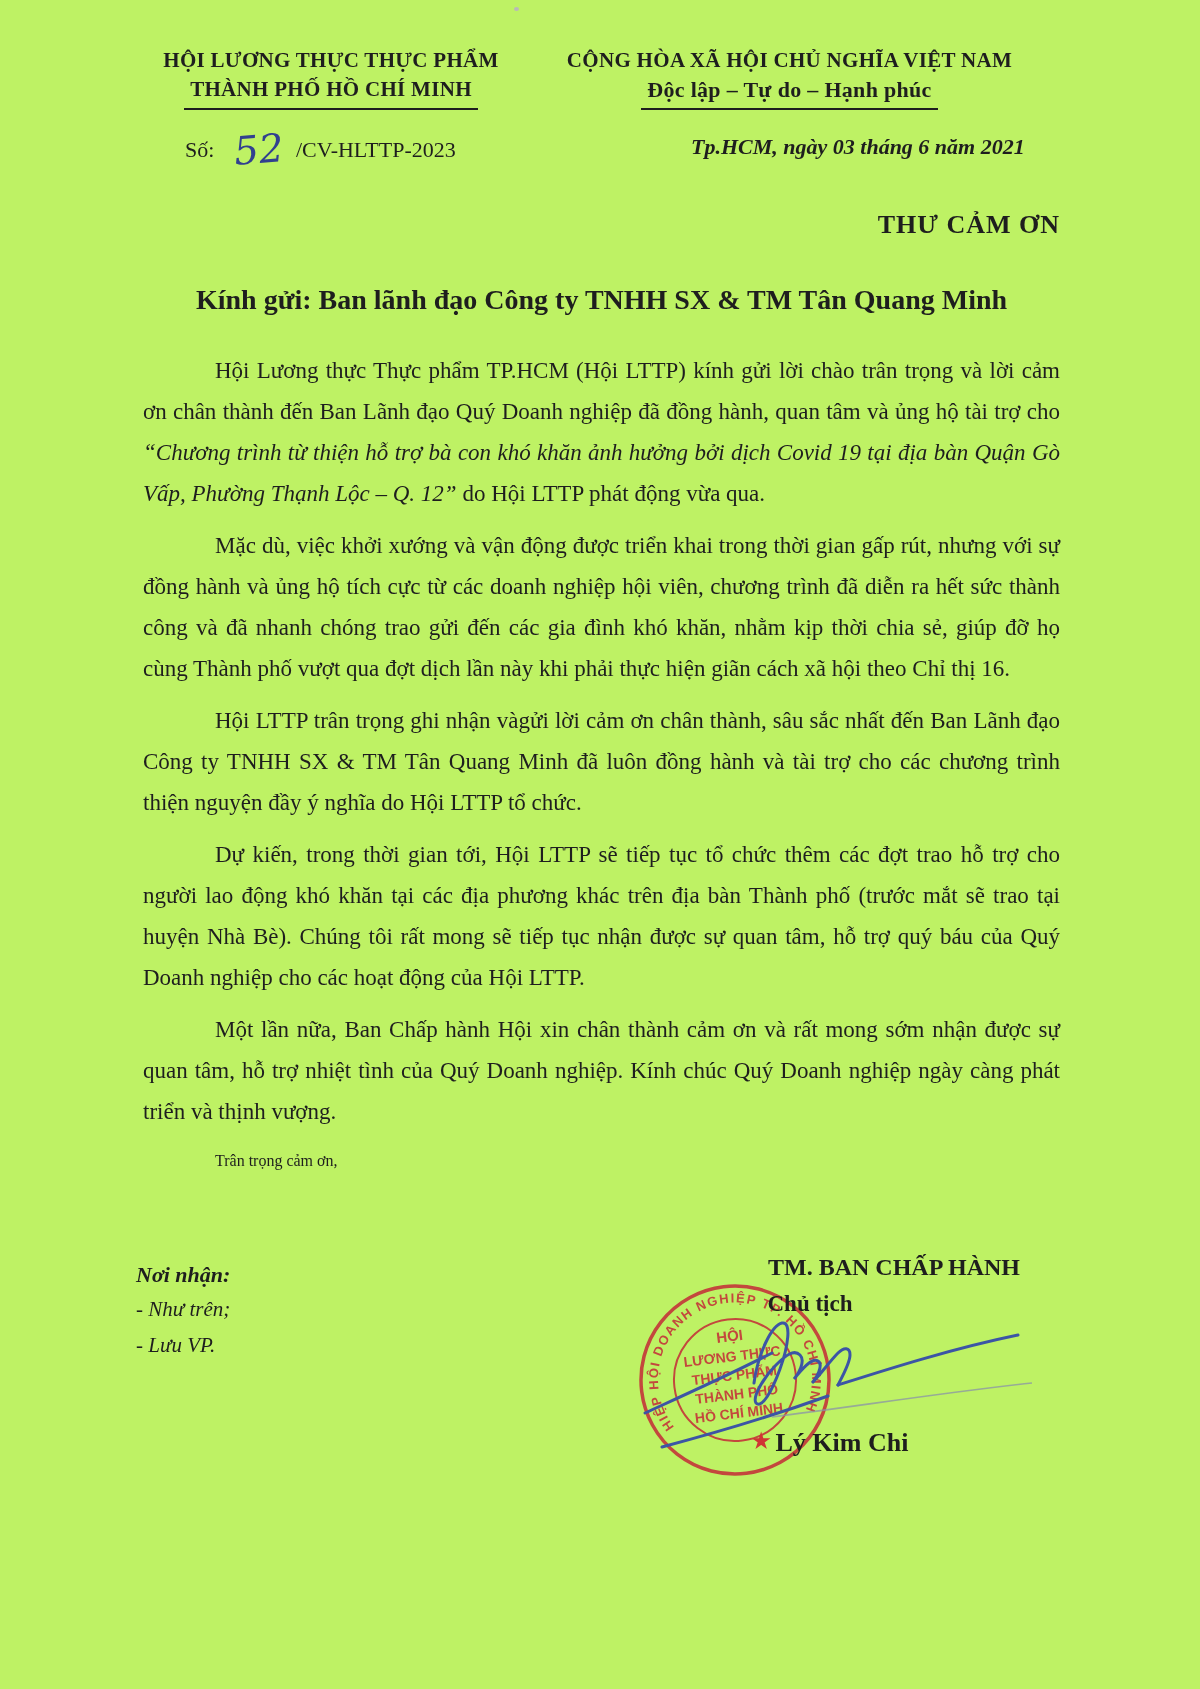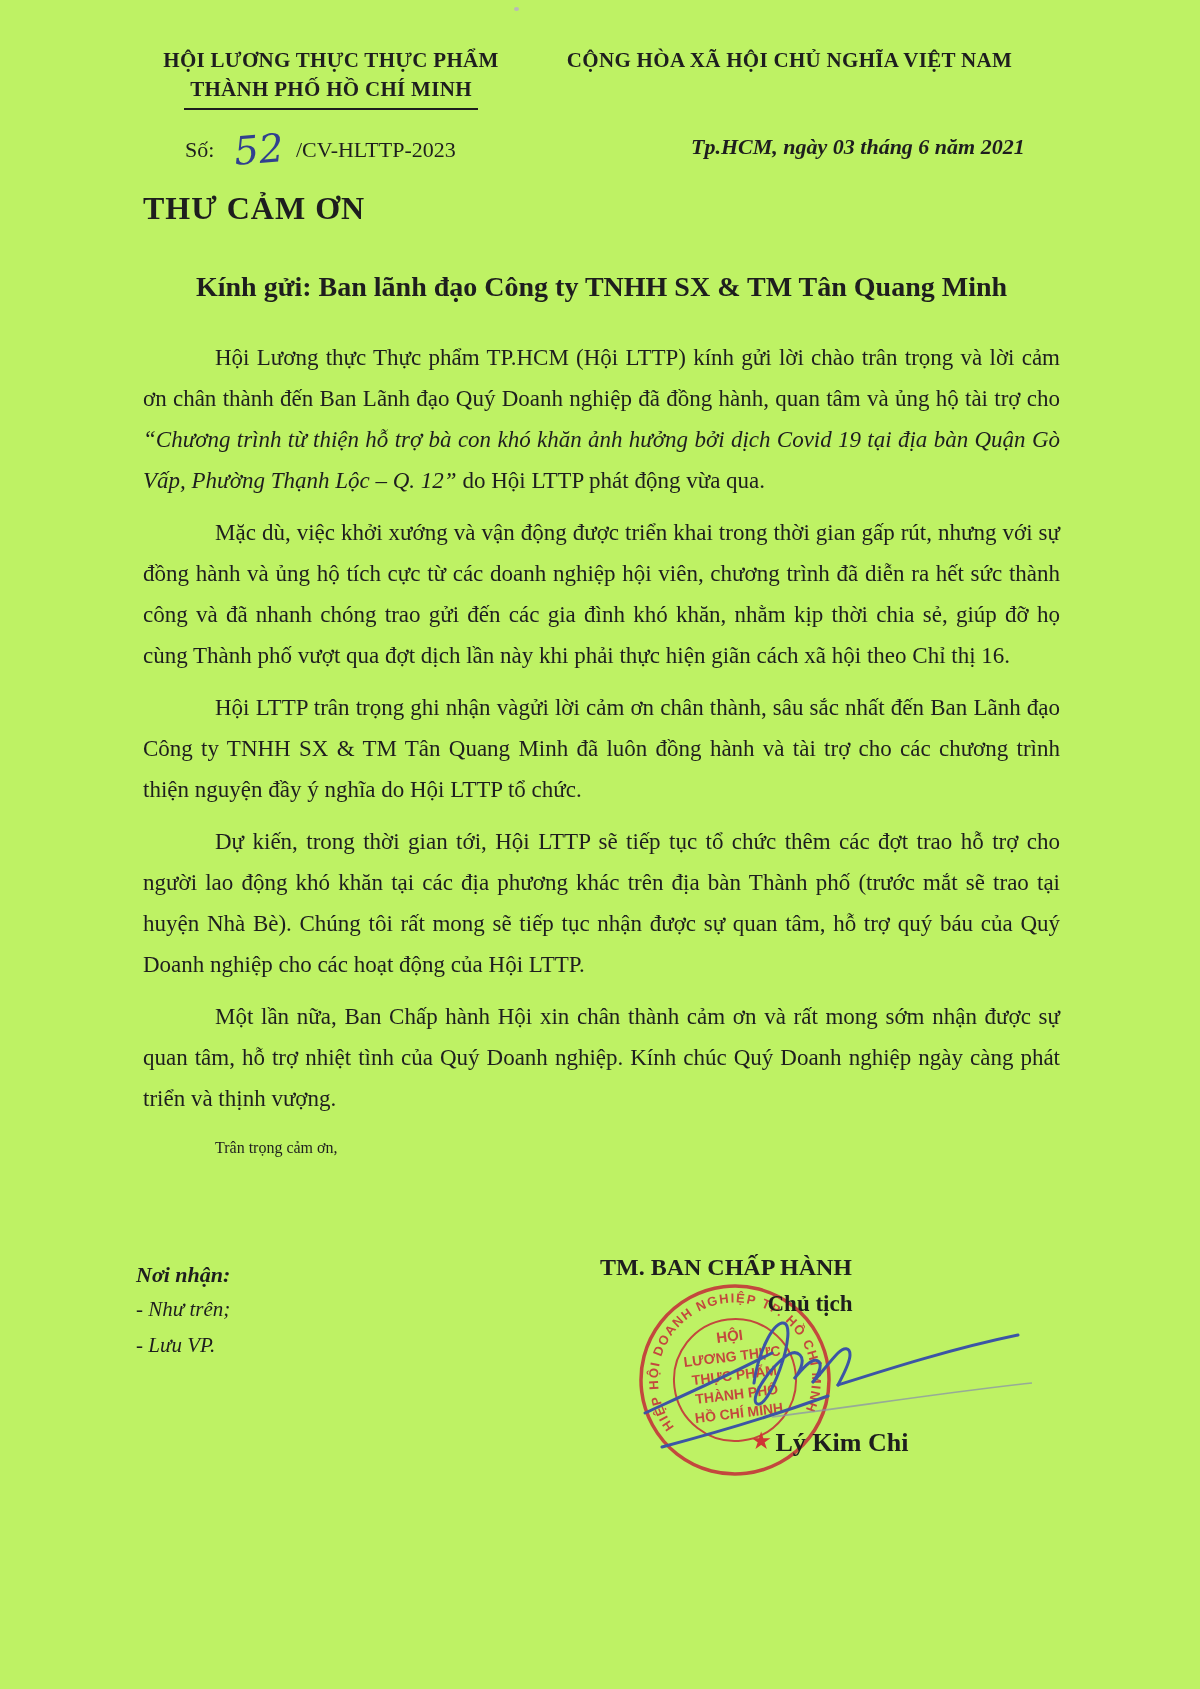--- a/index.html
+++ b/index.html
@@ -36,43 +36,43 @@
     font-style:italic; font-size:39px; line-height:1;
     color:#31408f; transform:rotate(-5deg);
     margin:0 12px 0 20px; vertical-align:-6px;
   }
   .date-line {
     position:absolute; left:548px; top:12px;
     font-style:italic; font-weight:bold; font-size:22px;
   }
 
   
-  .title { margin-top:16px; width:917px; text-align:left;
-           font-size:32px; font-weight:bold; letter-spacing:1px; }
+  .title { margin-top:36px; width:917px; text-align:right;
+           font-size:26px; font-weight:bold; letter-spacing:1px; }
   .greeting { margin-top:44px; width:917px; text-align:center;
               font-size:28px; font-weight:bold; }
 
   
   .body-p {
     width:917px; margin-top:11px;
     font-size:23px; line-height:41px;
     text-align:justify; text-indent:72px;
   }
   .body-p.first { margin-top:34px; }
   .bi { font-weight:normal; font-style:italic; }
   .closing { margin-top:20px; padding-left:72px; font-size:16px; }
 
   
   .recipients { position:absolute; left:136px; top:1262px; font-size:21px; }
   .recipients-label { font-weight:bold; font-style:italic; font-size:22px; }
   .recipient-item { font-style:italic; margin-top:7px; line-height:29px; }
   .recipient-item.second { padding-left:0px; }
 
   .sign-org  { position:absolute; left:600px; top:1254px; width:420px;
-               text-align:left; font-size:24px; font-weight:bold; z-index:3; }
+               text-align:right; font-size:24px; font-weight:bold; z-index:3; }
   .sign-role { position:absolute; left:600px; top:1291px; width:420px;
                text-align:center; font-size:23px; font-weight:bold; z-index:3; }
   .signer    { position:absolute; left:640px; top:1428px; width:380px;
                text-align:center; font-size:26px; font-weight:bold; z-index:4; }
   .signer .star { color:#d03434; font-size:21px; margin-right:5px; vertical-align:3px; }
 
   .stamp {
     position:absolute; left:636px; top:1281px;
     width:198px; height:198px;
     transform:rotate(-7deg);
@@ -89,20 +89,21 @@
 
   <div class="content">
 
     <div class="header">
       <div class="header-left">
         <div class="h-line">HỘI LƯƠNG THỰC THỰC PHẨM</div>
         <div class="h-line"><span class="uwrap">THÀNH PHỐ HỒ CHÍ MINH</span></div>
       </div>
       <div class="header-right">
         <div class="h-line h-line1">CỘNG HÒA XÃ HỘI CHỦ NGHĨA VIỆT NAM</div>
+        <div class="h-line h-line2"><span class="uwrap">Độc lập – Tự do – Hạnh phúc</span></div>
       </div>
     </div>
 
     <div class="ref-row">
       <div class="ref-number">
         <span>Số:</span><span class="handnum">52</span><span>/CV-HLTTP-2023</span>
       </div>
       <div class="date-line">Tp.HCM, ngày 03 tháng 6 năm 2021</div>
     </div>
 

